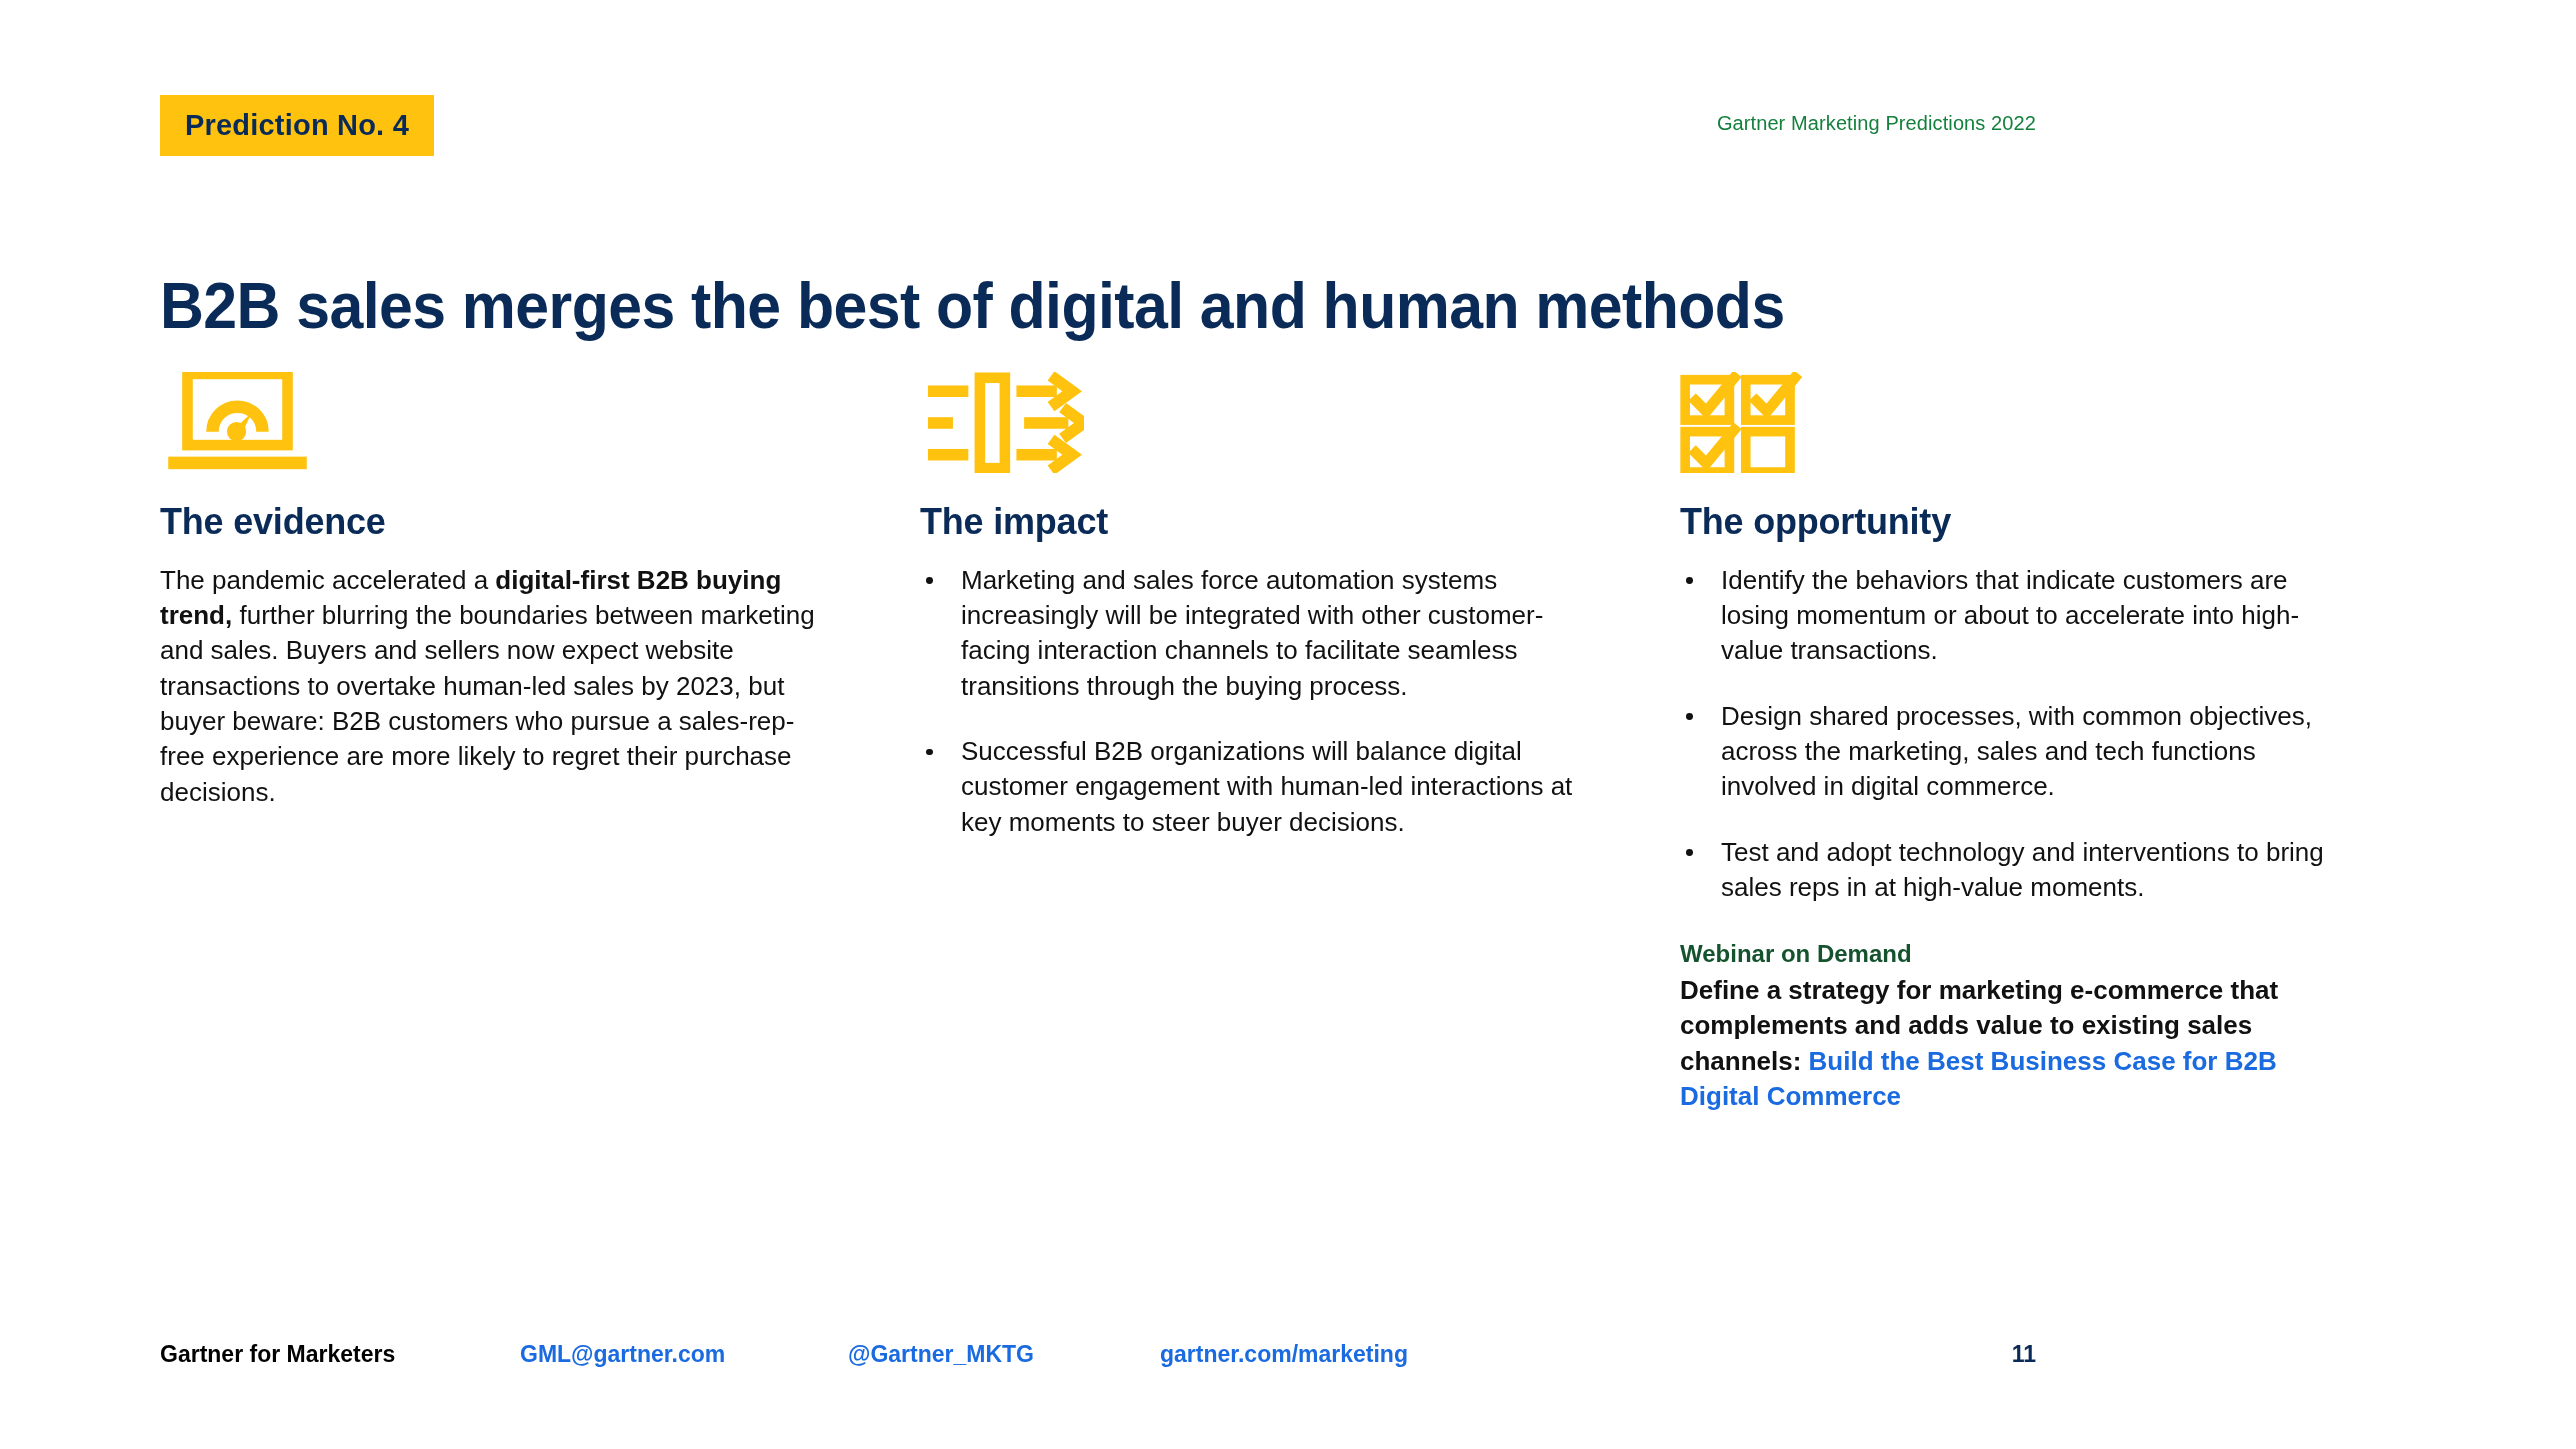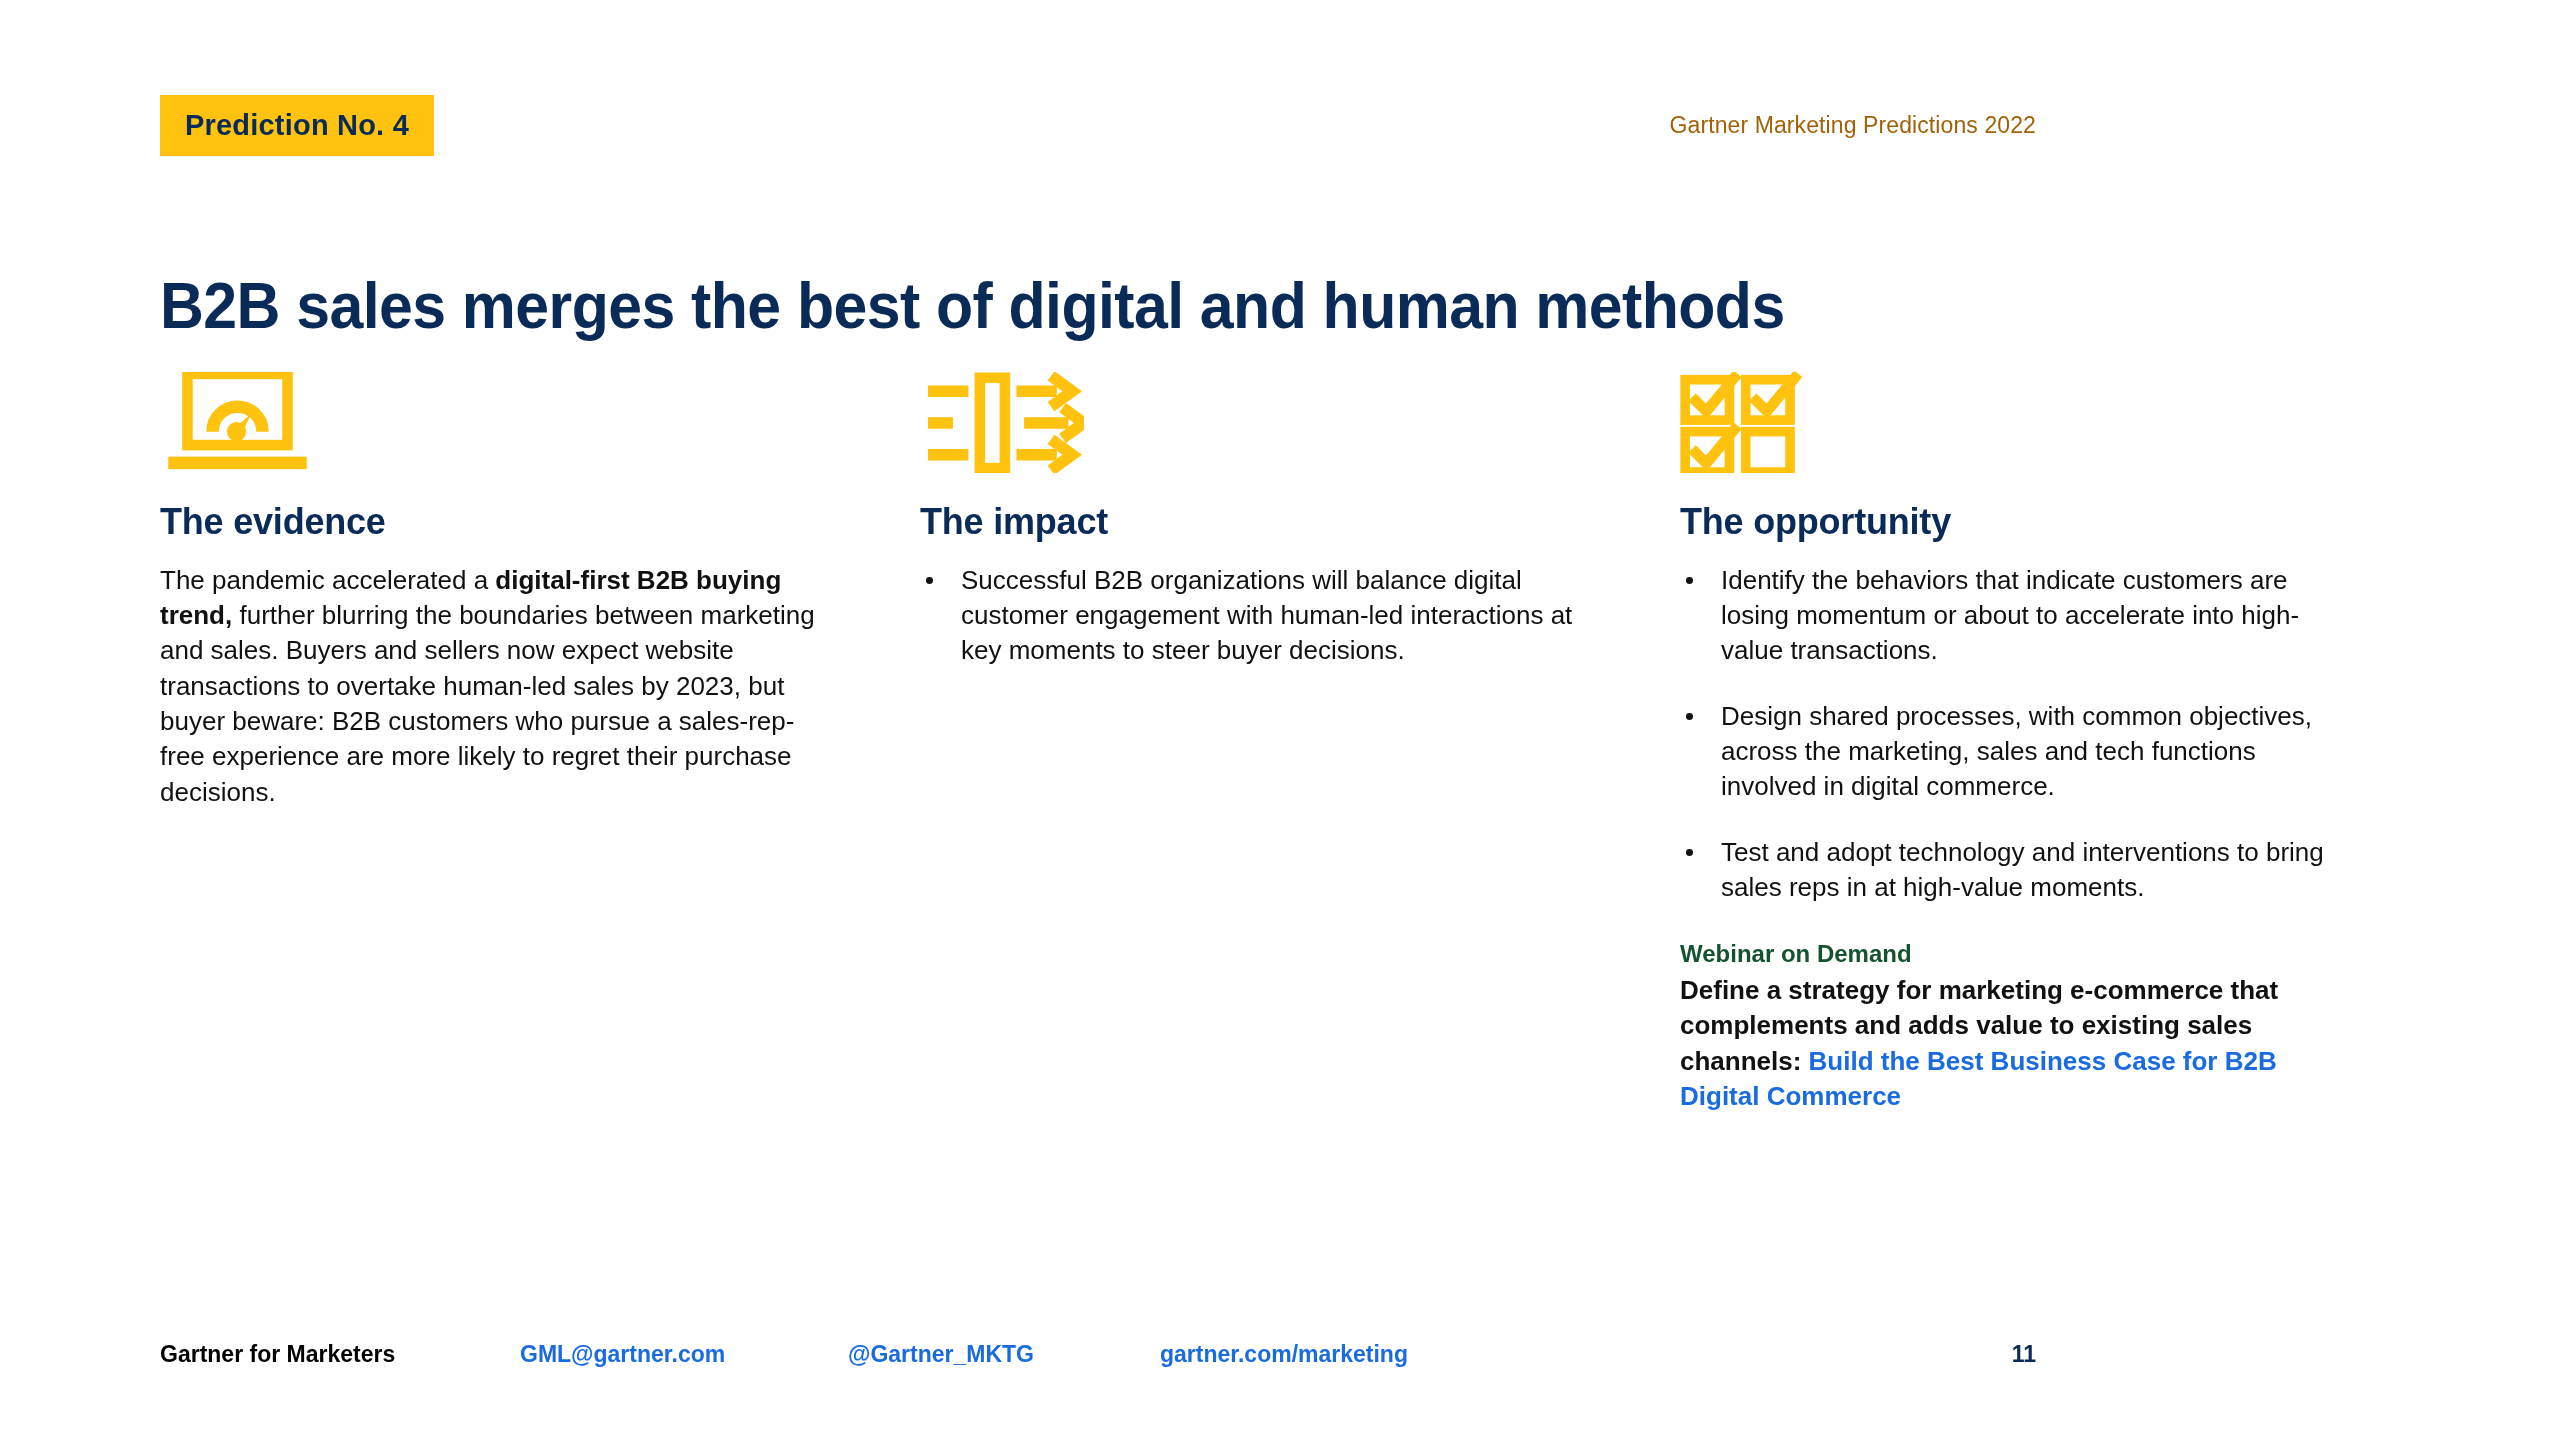--- a/index.html
+++ b/index.html
@@ -42,22 +42,22 @@
     letter-spacing: 0.2px;
     padding: 15.5px 25px 16.4px 25px;
     line-height: 1;
     display: inline-block;
     white-space: nowrap;
   }
   .header-right {
     position: absolute;
     right: 0;
     top: 17.4px;
-    font-size: 23px;
-    color: #a16207;
+    font-size: 20px;
+    color: #15803d;
     letter-spacing: 0.1px;
     white-space: nowrap;
   }
 
   
   .slide-title {
     position: absolute;
     top: 230px;
     left: 160px;
     right: 145px;
@@ -240,20 +240,21 @@
           <rect x="100" y="14" width="42" height="12" fill="#FFC20E"></rect>
           <path d="M 136 4 L 158 20 L 136 36" fill="none" stroke="#FFC20E" stroke-width="12" stroke-linejoin="miter"></path>
           <rect x="108" y="47" width="46" height="12" fill="#FFC20E"></rect>
           <path d="M 148 37 L 170 53 L 148 69" fill="none" stroke="#FFC20E" stroke-width="12" stroke-linejoin="miter"></path>
           <rect x="100" y="80" width="42" height="12" fill="#FFC20E"></rect>
           <path d="M 136 70 L 158 86 L 136 102" fill="none" stroke="#FFC20E" stroke-width="12" stroke-linejoin="miter"></path>
         </svg>
       </span>
       <h2 class="col-heading">The impact</h2>
       <ul class="bullets">
+        <li>Marketing and sales force automation systems increasingly will be integrated with other customer-facing interaction channels to facilitate seamless transitions through the buying process.</li>
         <li>Successful B2B organizations will balance digital customer engagement with human-led interactions at key moments to steer buyer decisions.</li>
       </ul>
     </div>
 
     <div class="col col-3">
       <span class="col-icon">
         <svg width="145" height="101" viewBox="0 0 150 105" xmlns="http://www.w3.org/2000/svg">
           <rect x="5" y="8" width="46" height="42" fill="none" stroke="#FFC20E" stroke-width="10"></rect>
           <path d="M 16 30 L 27 41 L 56 6" fill="none" stroke="#FFC20E" stroke-width="11" stroke-linecap="square"></path>
           <rect x="68" y="8" width="46" height="42" fill="none" stroke="#FFC20E" stroke-width="10"></rect>

